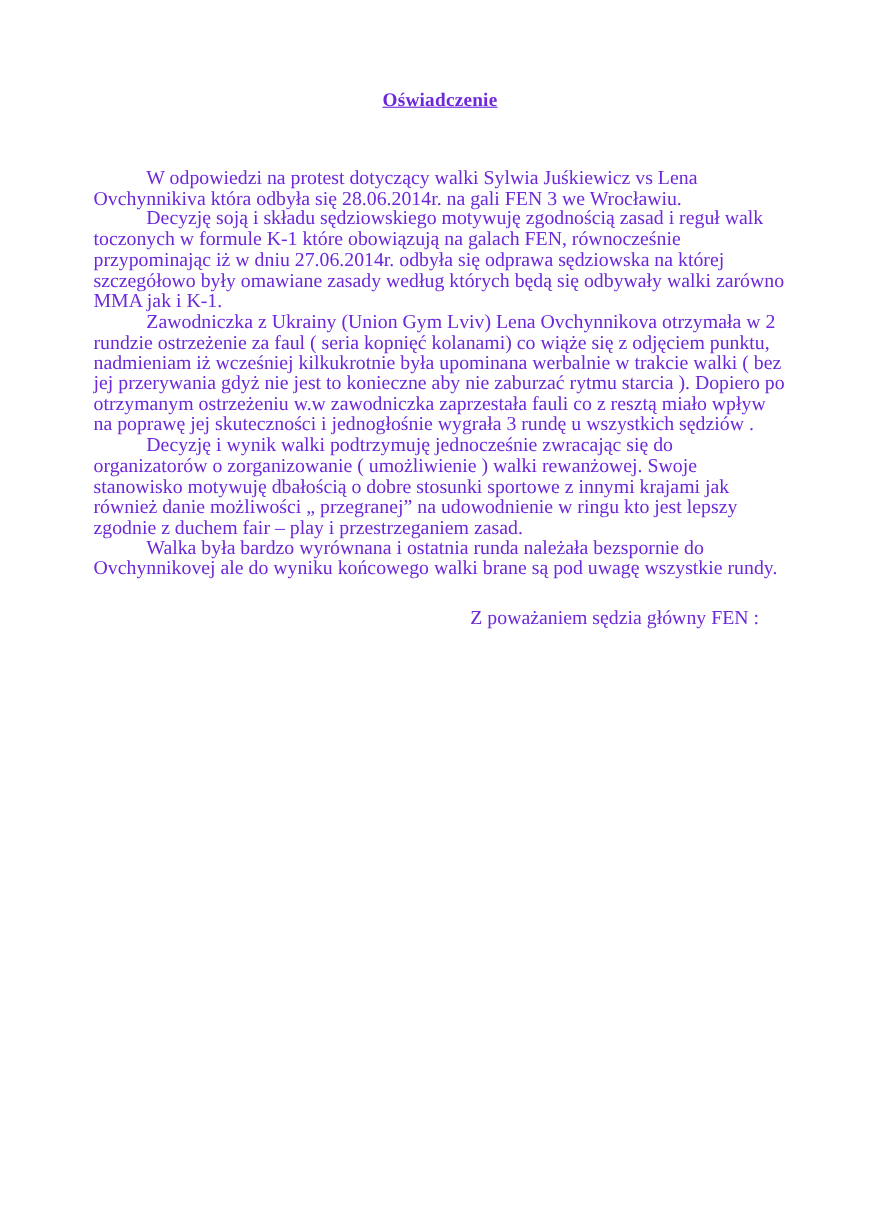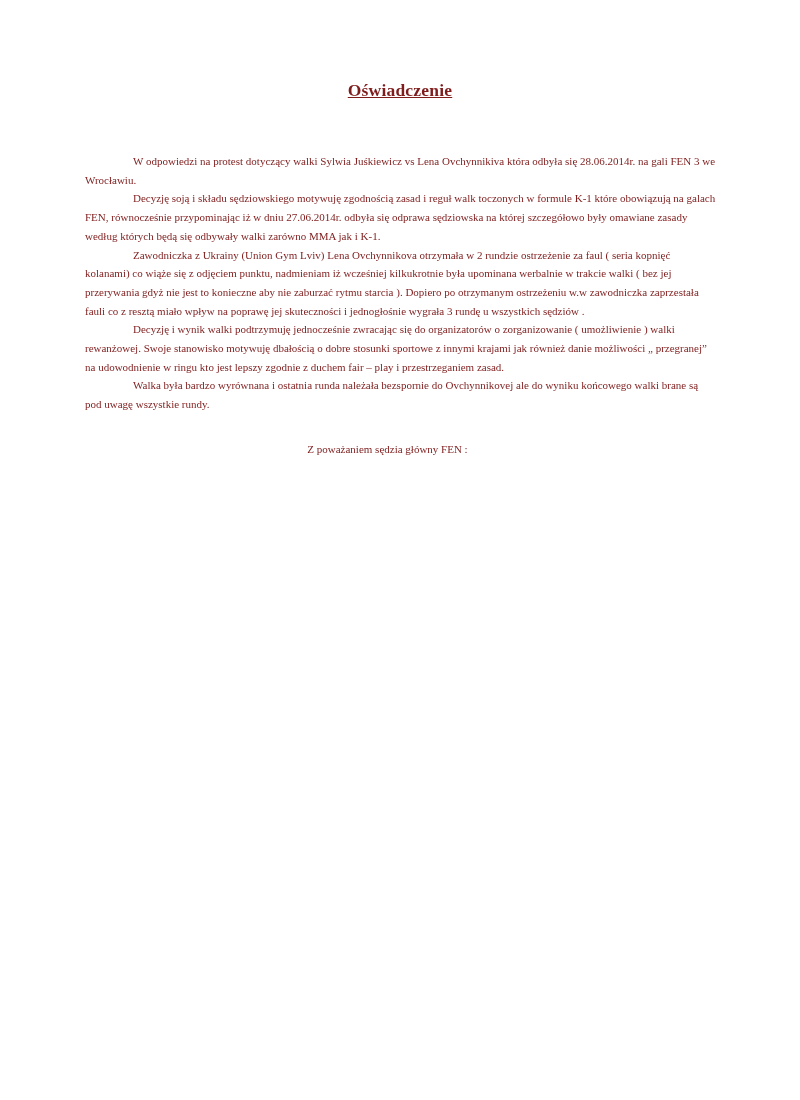--- a/index.html
+++ b/index.html
@@ -5,49 +5,49 @@
   html, body {
     margin: 0;
     padding: 0;
     background: #ffffff;
   }
   .page {
     position: relative;
     width: 800px;
     height: 904px;
     background: #ffffff;
-    color: #7f1d1d;
+    color: #6d28d9;
     font-family: "Liberation Serif", "DejaVu Serif", serif;
     overflow: hidden;
   }
   .doc-title {
     margin: 0;
     padding-top: 80px;
     text-align: center;
     font-size: 17.5px;
     font-weight: bold;
     text-decoration: underline;
     letter-spacing: 0.2px;
   }
   .doc-body {
     position: absolute;
     top: 152px;
     left: 85px;
     width: 632px;
-    font-size: 11px;
+    font-size: 18px;
     line-height: 18.7px;
     text-align: left;
   }
   .doc-body p {
     margin: 0;
     text-indent: 48px;
   }
   .signature {
     margin-top: 26px;
-    text-align: center;
+    text-align: right;
     padding-right: 27px;
   }
   .signature .closing {
     font-style: normal;
   }
   .signature .name {
     font-style: italic;
   }
 </style>
 </head>

